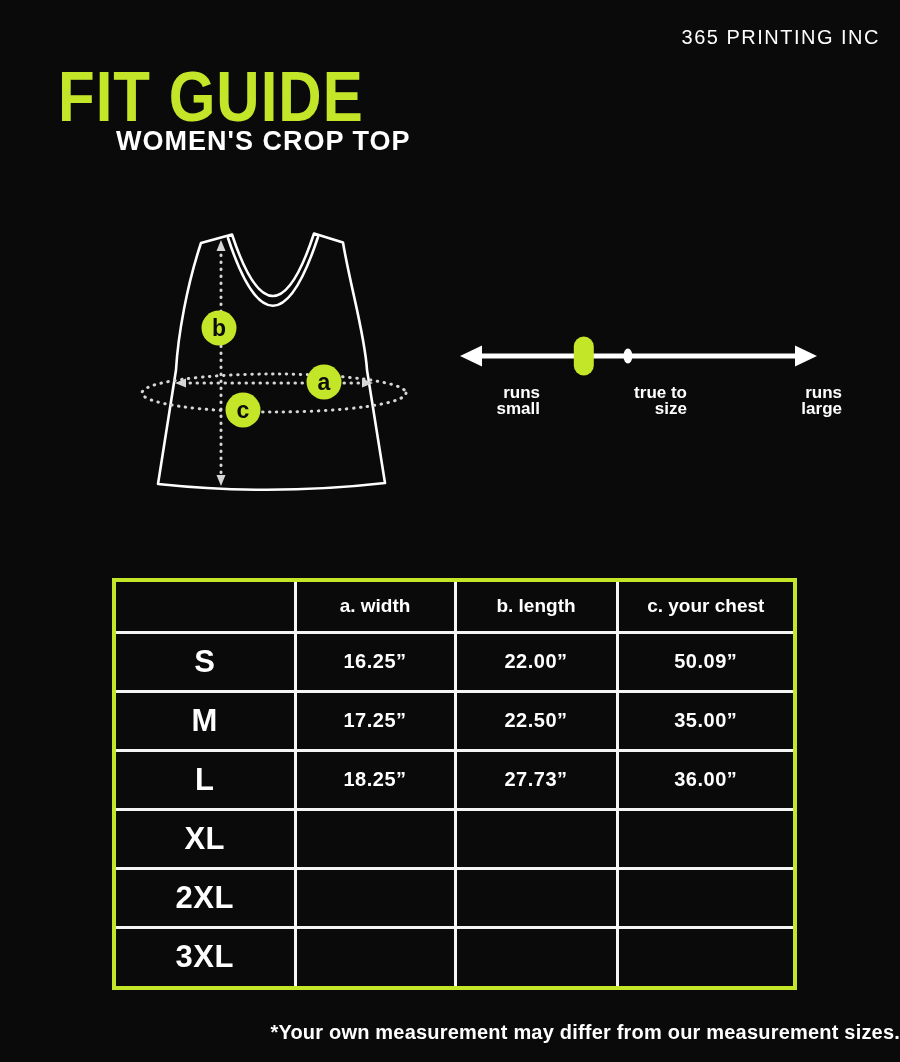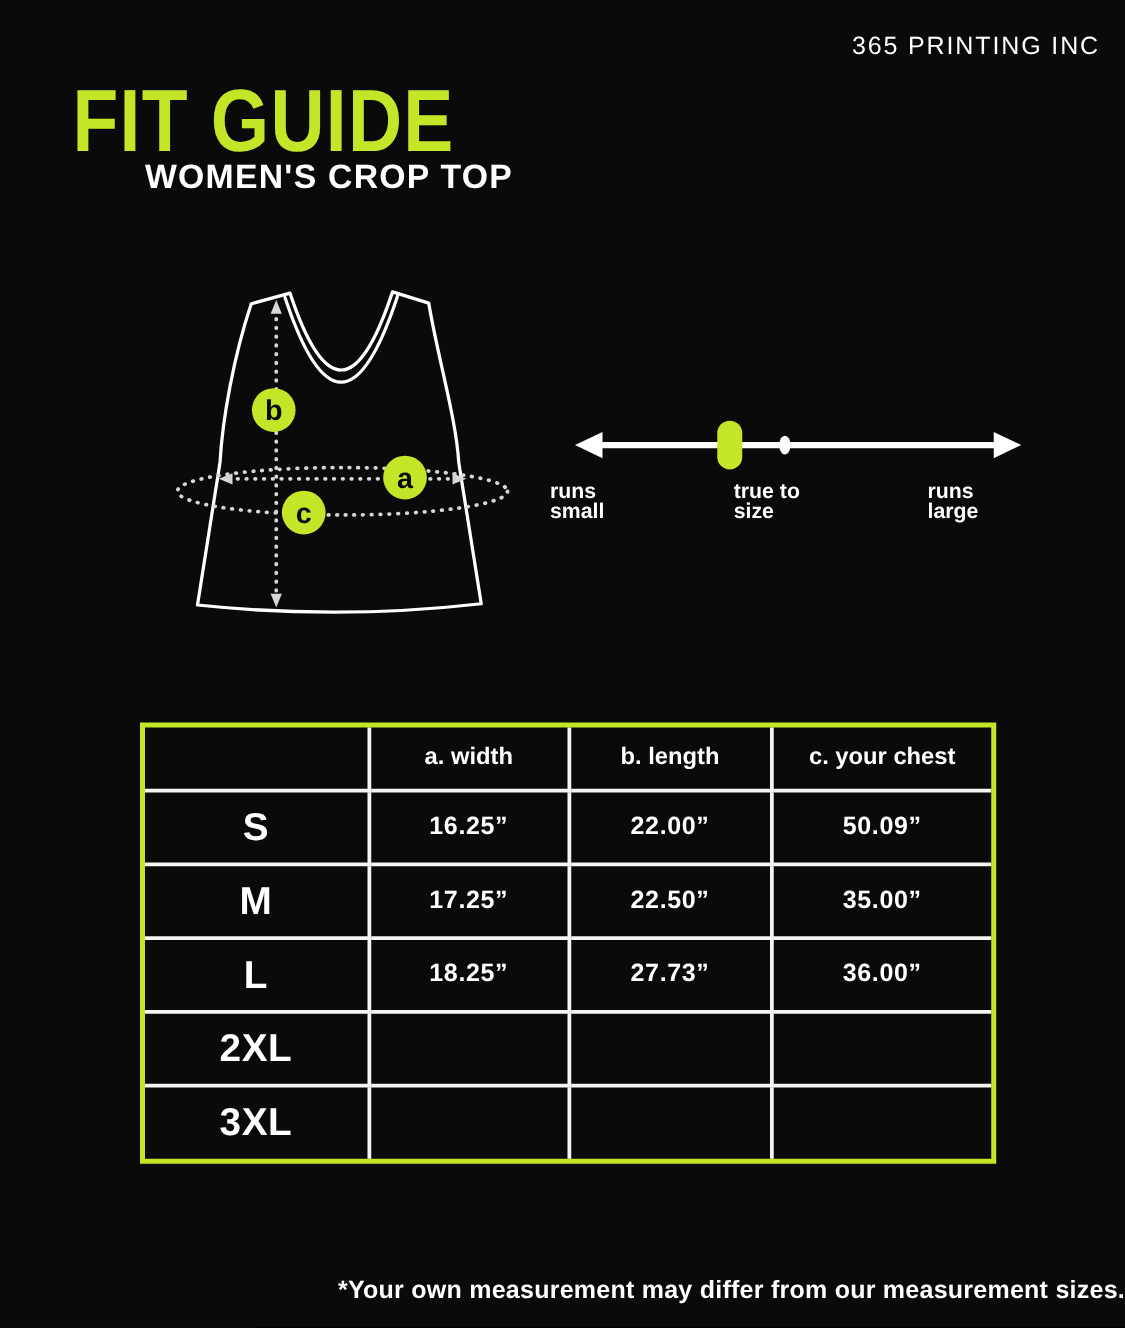--- a/index.html
+++ b/index.html
@@ -74,21 +74,21 @@
     width: 380px;
     height: 100px;
   }
   .scale-svg { position: absolute; left: 0; top: 0; width: 380px; height: 55px; }
   .scale-label {
     position: absolute;
     top: 55px;
     font-size: 17px;
     line-height: 16px;
     font-weight: 900;
-    text-align: left;
+    text-align: right;
     color: var(--fg);
     white-space: nowrap;
   }
   .scale-label span { display: block; }
   .lbl-small { left: -10px; width: 100px; }
   .lbl-true  { left: 137px; width: 100px; }
   .lbl-large { left: 292px; width: 100px; }
   .table-frame {
     position: absolute;
     left: 112px;
@@ -218,20 +218,26 @@
         <td class="val-cell">22.50”</td>
         <td class="val-cell">35.00”</td>
       </tr>
       <tr class="body-row">
         <td class="size-cell">L</td>
         <td class="val-cell">18.25”</td>
         <td class="val-cell">27.73”</td>
         <td class="val-cell">36.00”</td>
       </tr>
       <tr class="body-row">
+        <td class="size-cell">XL</td>
+        <td class="val-cell"></td>
+        <td class="val-cell"></td>
+        <td class="val-cell"></td>
+      </tr>
+      <tr class="body-row">
         <td class="size-cell">2XL</td>
         <td class="val-cell"></td>
         <td class="val-cell"></td>
         <td class="val-cell"></td>
       </tr>
       <tr class="body-row">
         <td class="size-cell">3XL</td>
         <td class="val-cell"></td>
         <td class="val-cell"></td>
         <td class="val-cell"></td>

